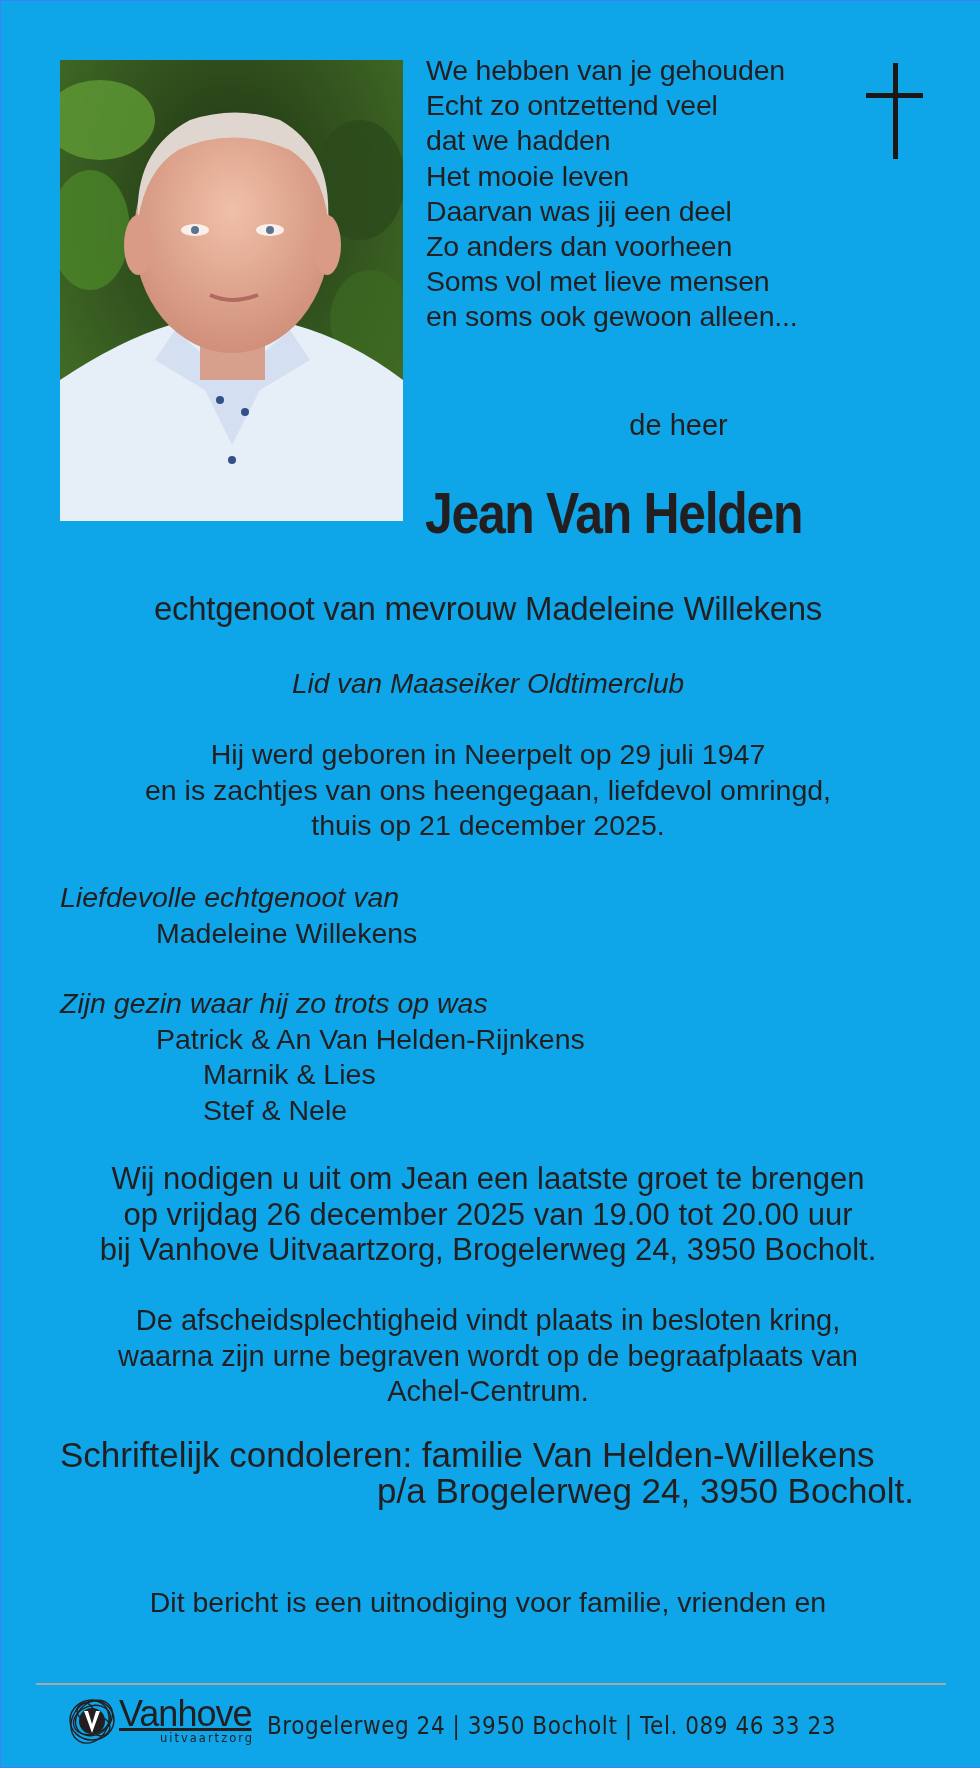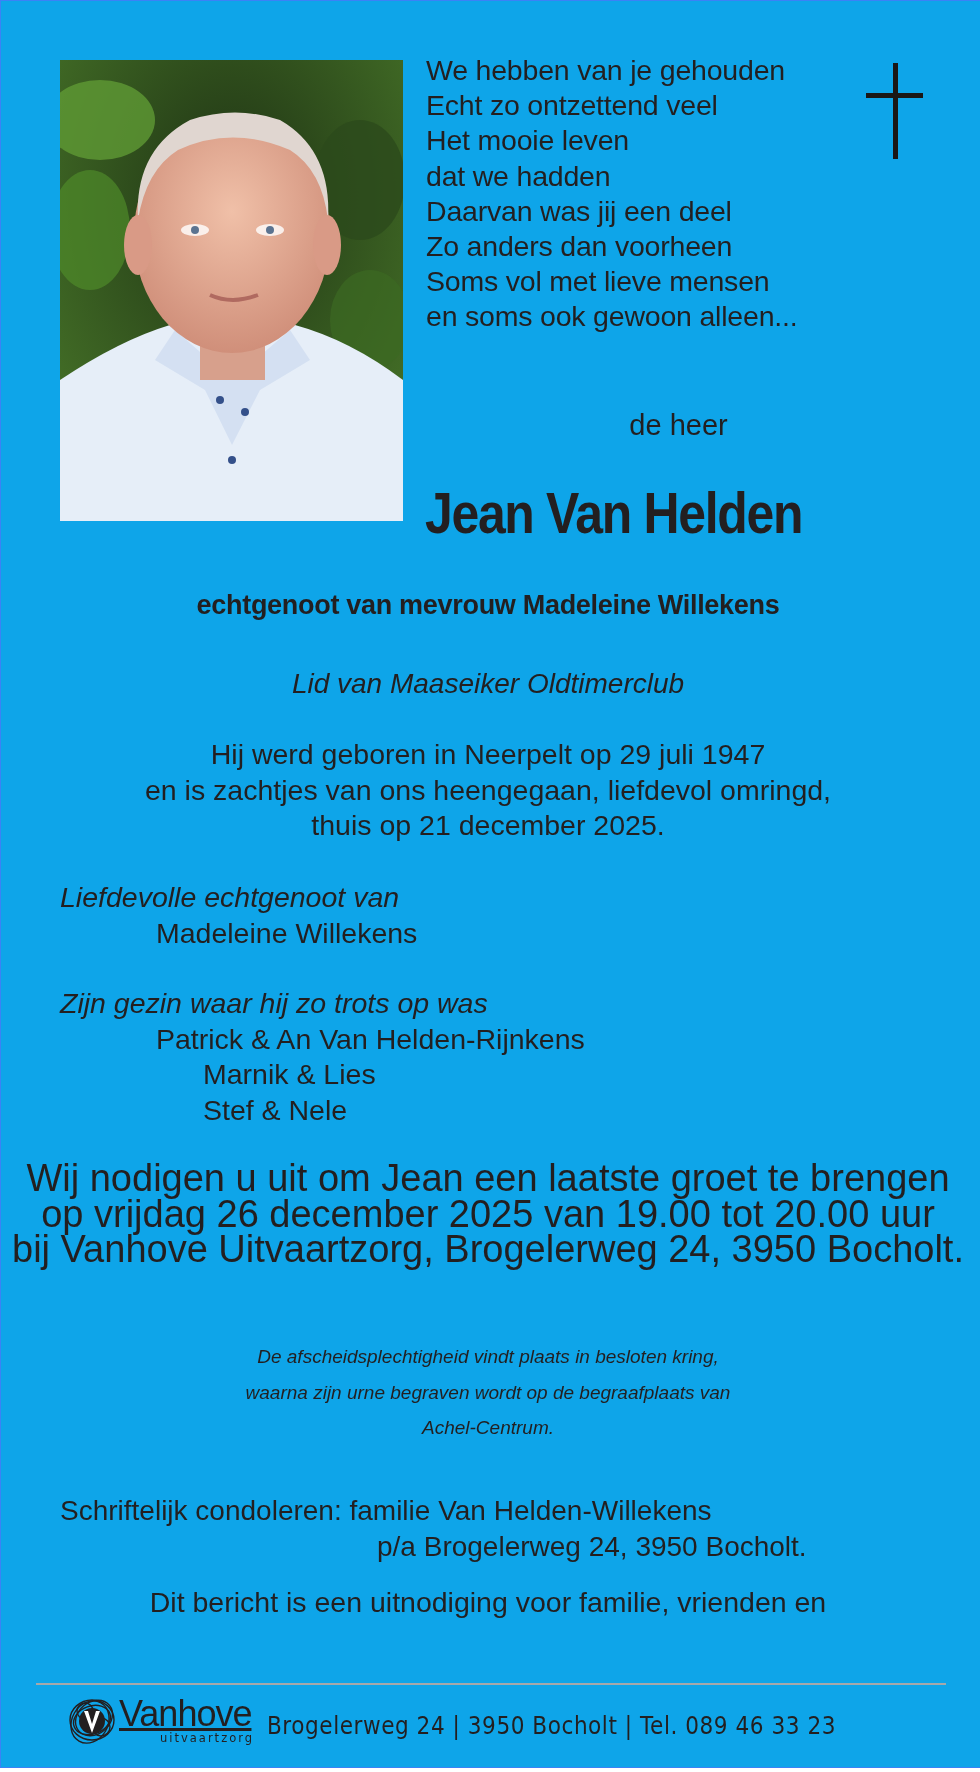--- a/index.html
+++ b/index.html
@@ -13,30 +13,30 @@
   .poem { position: absolute; left: 425px; top: 52px; font-size: 28.5px; line-height: 35.2px;
           letter-spacing: -0.2px; }
   .poem div { white-space: nowrap; }
   .cross { position: absolute; left: 865px; top: 62px; width: 60px; height: 96px; }
   .title { position: absolute; left: 430px; width: 495px; top: 408px; text-align: center;
            font-size: 29px; }
   .name { position: absolute; left: 424px; top: 478px; font-size: 58px; font-weight: bold;
           letter-spacing: -1.5px; transform: scaleX(0.86); transform-origin: left top;
           white-space: nowrap; }
   .center { position: absolute; left: 0; width: 974px; text-align: center; white-space: nowrap; }
-  .spouse { top: 589px; font-size: 27px; font-weight: bold; letter-spacing: -0.3px; }
+  .spouse { top: 589px; font-size: 33px; font-weight: normal; letter-spacing: -0.3px; }
   .club { top: 667px; font-size: 28px; font-style: italic; }
   .born { top: 736px; font-size: 28.5px; line-height: 35.5px; }
   .left { position: absolute; left: 59px; font-size: 28.5px; line-height: 35.5px; white-space: nowrap; }
   .it { font-style: italic; }
   .ind1 { padding-left: 96px; }
   .ind2 { padding-left: 143px; }
-  .visit { top: 1160px; font-size: 38px; line-height: 35.5px; }
-  .ceremony { top: 1338px; font-size: 19px; line-height: 35.5px; font-style: italic; }
-  .condo { position: absolute; left: 59px; top: 1492px; font-size: 28px; line-height: 35.5px; white-space: nowrap; }
+  .visit { top: 1160px; font-size: 31px; line-height: 35.5px; }
+  .ceremony { top: 1302px; font-size: 29px; line-height: 35.5px; }
+  .condo { position: absolute; left: 59px; top: 1436px; font-size: 35px; line-height: 35.5px; white-space: nowrap; }
   .condo .addr { padding-left: 317px; text-align: center; }
   .notice { top: 1584px; font-size: 28.5px; line-height: 35.5px; }
   .rule { position: absolute; left: 35px; top: 1682px; width: 910px; height: 2px; background: #a7a8aa; }
   .logo { position: absolute; left: 64px; top: 1692px; width: 190px; height: 56px; }
   .logo-mark { position: absolute; left: 0; top: 0; width: 54px; height: 54px; }
   .logo-word { position: absolute; left: 54px; top: 0px; font-size: 36px; letter-spacing: -1px;
                color: #231f20; white-space: nowrap; text-decoration: underline; }
   .logo-sub { position: absolute; left: 95px; top: 38px; font-size: 11.5px; letter-spacing: 2px;
               color: #231f20; white-space: nowrap; font-family: "DejaVu Sans", sans-serif; }
   .footer-addr { position: absolute; left: 266px; top: 1711px; font-size: 24px; letter-spacing: 0.6px;
@@ -79,22 +79,22 @@
       <ellipse cx="210" cy="170" rx="14" ry="6" fill="#ffffff" opacity="0.8"></ellipse>
       <circle cx="135" cy="170" r="4" fill="#5b7390"></circle>
       <circle cx="210" cy="170" r="4" fill="#5b7390"></circle>
       <path d="M150,235 Q172,245 198,235" stroke="#b06a60" stroke-width="4" fill="none"></path>
     </svg>
   </div>
 
   <div class="poem">
     <div>We hebben van je gehouden</div>
     <div>Echt zo ontzettend veel</div>
+    <div>dat we hadden</div>
     <div>Het mooie leven</div>
-    <div>dat we hadden</div>
     <div>Daarvan was jij een deel</div>
     <div>Zo anders dan voorheen</div>
     <div>Soms vol met lieve mensen</div>
     <div>en soms ook gewoon alleen...</div>
   </div>
 
   <svg class="cross" viewBox="0 0 60 96">
     <rect x="27" y="0" width="5" height="96" fill="#1a1716"></rect>
     <rect x="0" y="30" width="57" height="5" fill="#1a1716"></rect>
   </svg>

